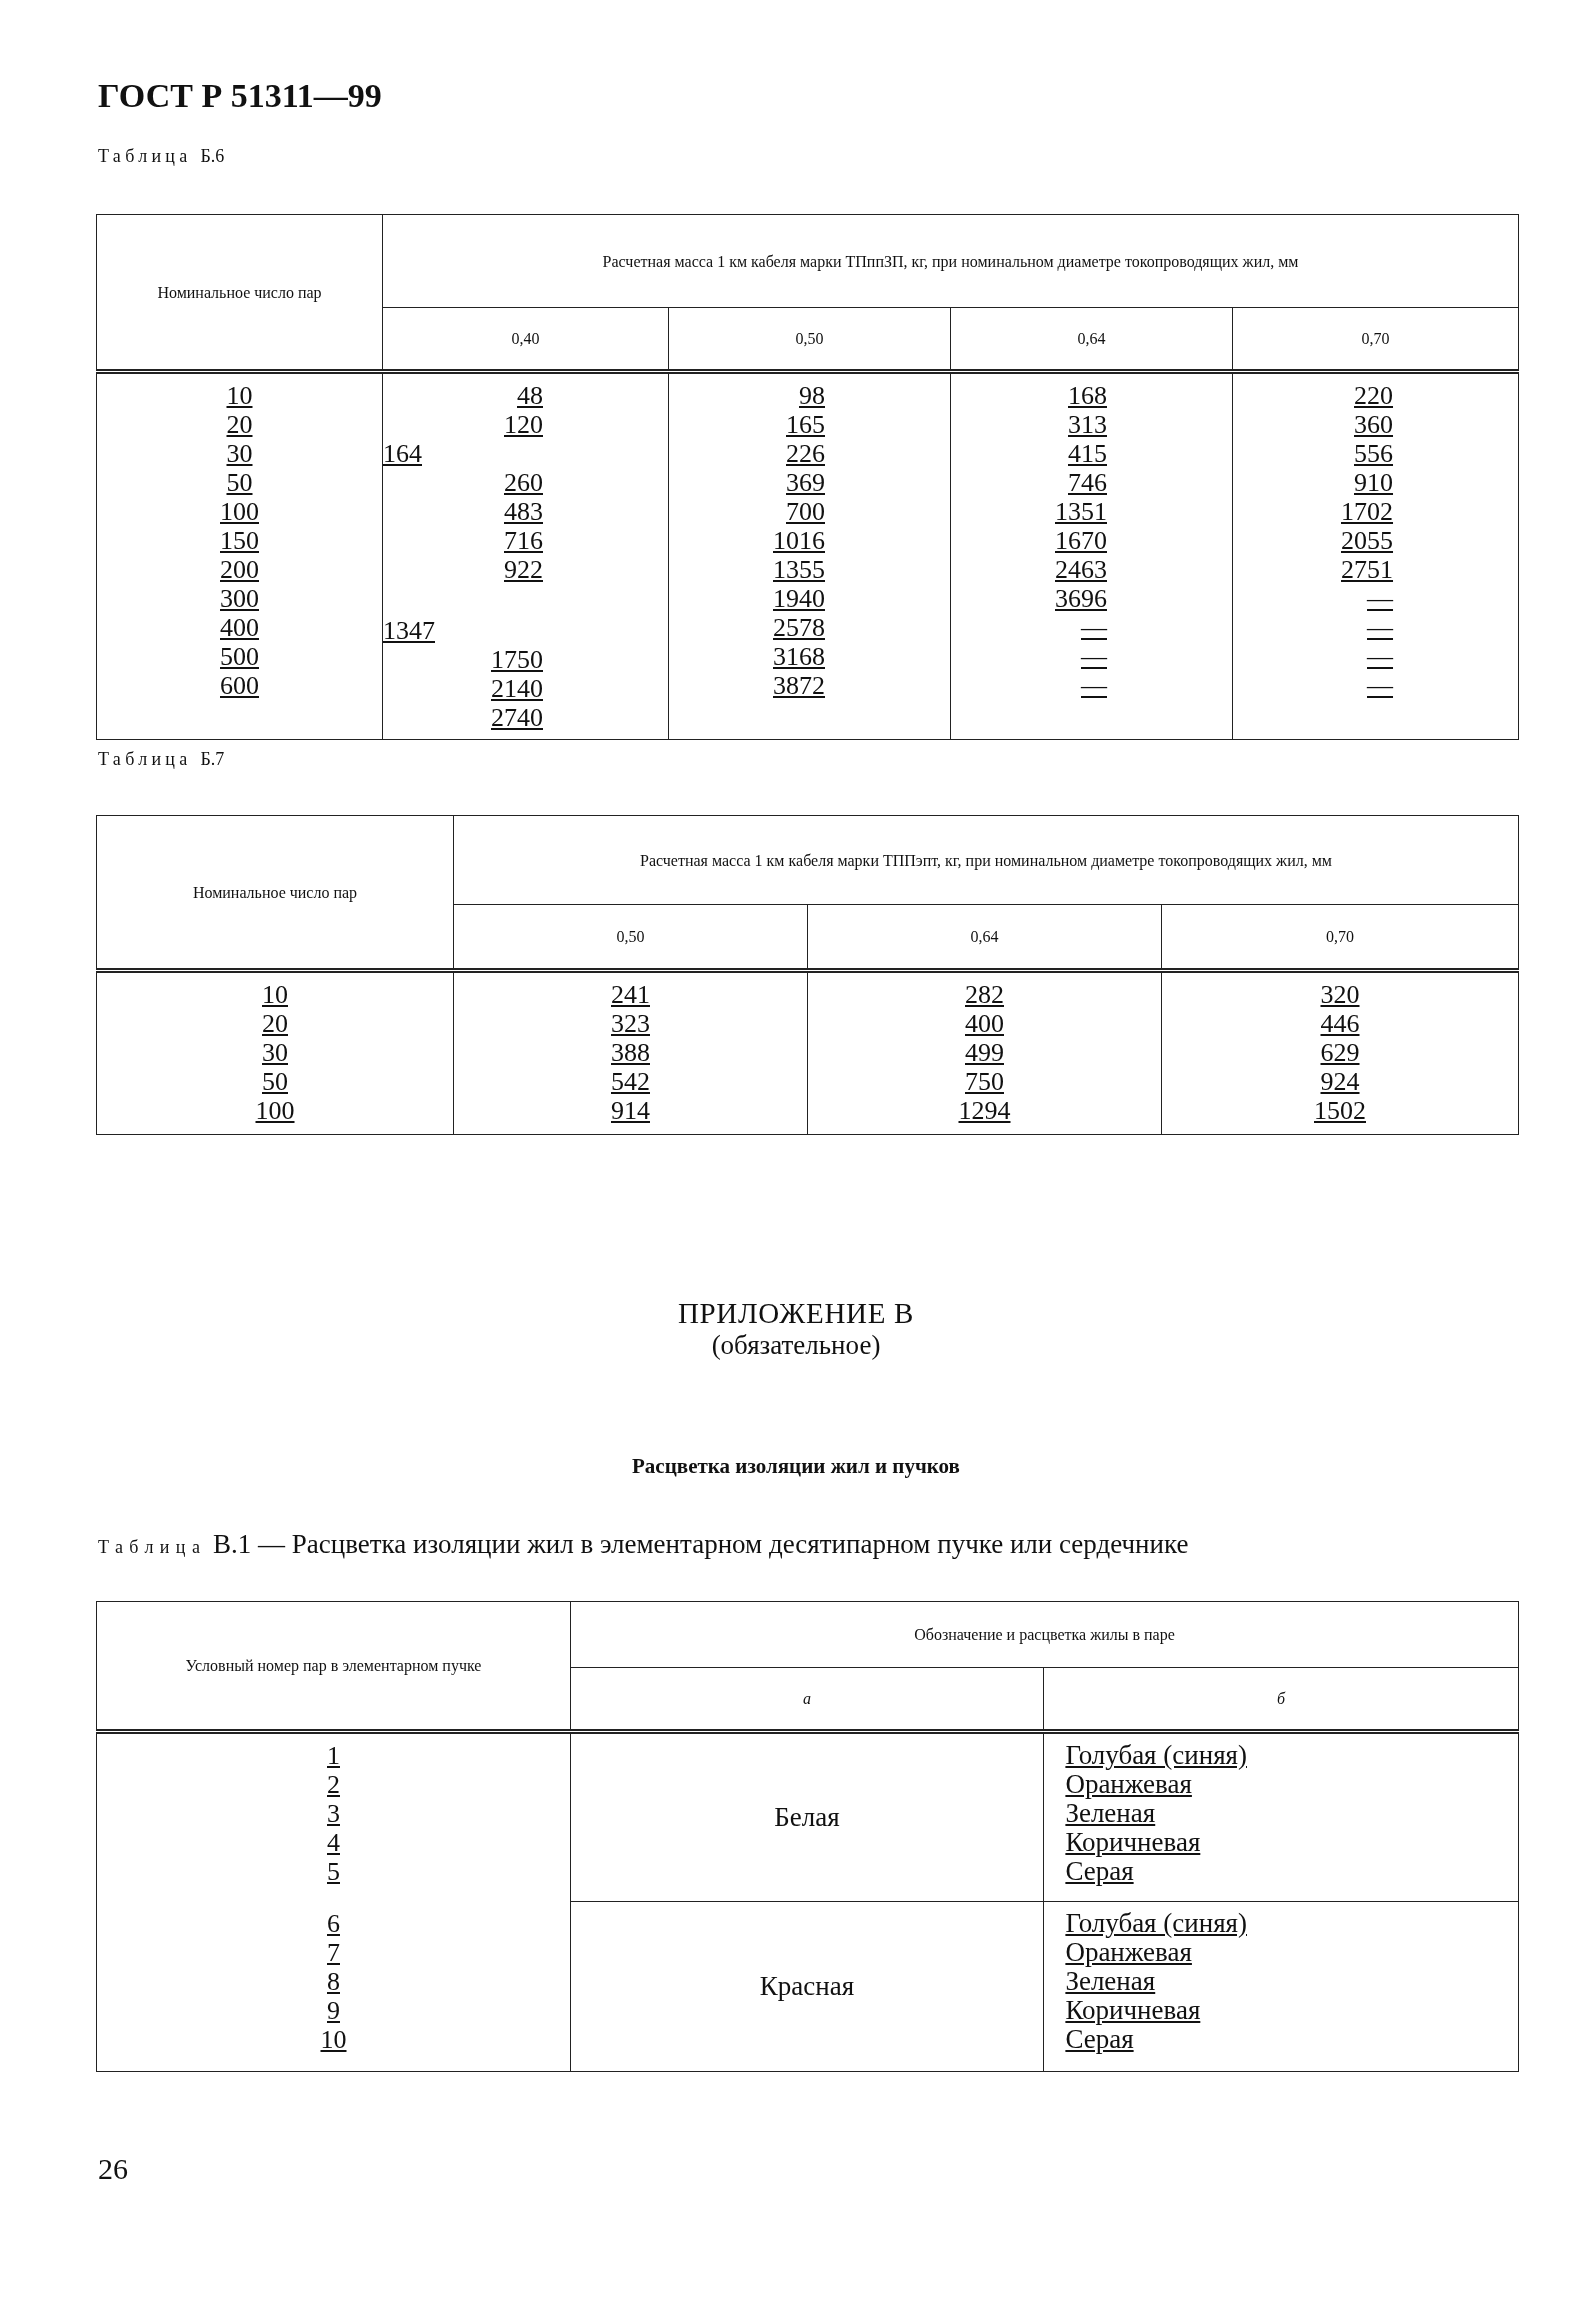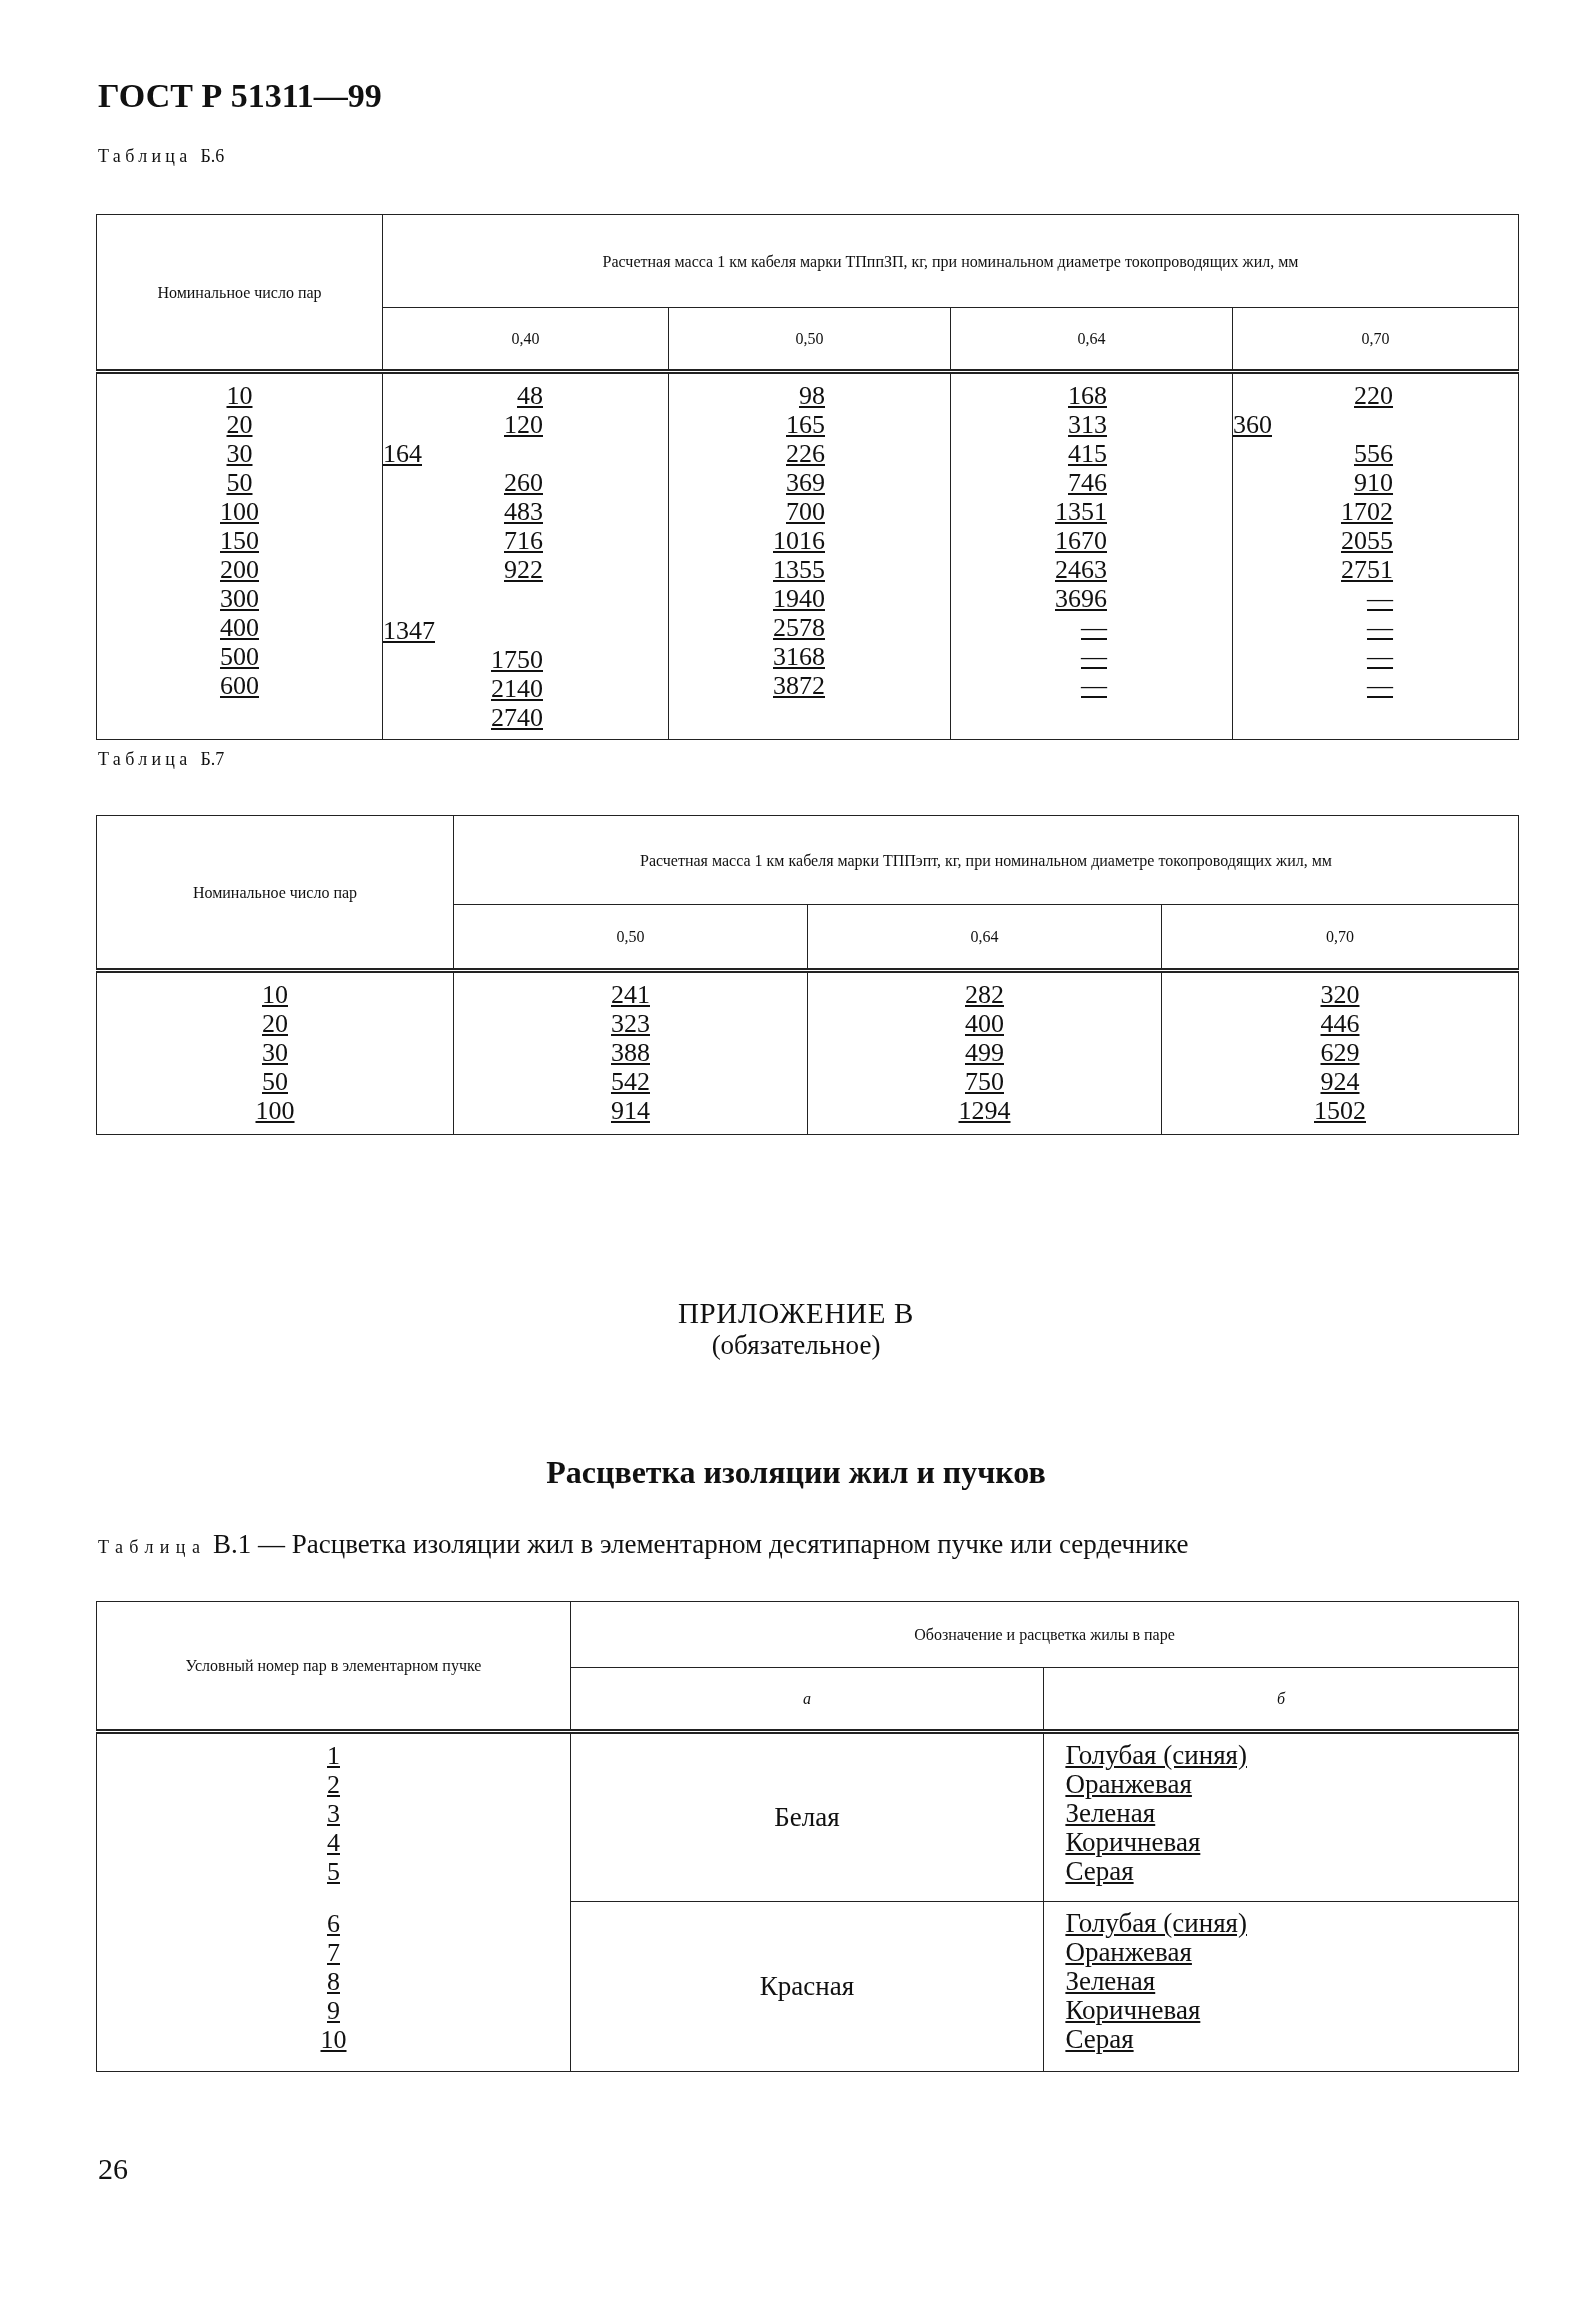--- a/index.html
+++ b/index.html
@@ -20,21 +20,21 @@
   table.grid td, table.grid th {
     border: 1.4px solid #222; padding: 4px; font-weight: normal; vertical-align: middle; text-align: center;
   }
   table.grid tr.hdr-last td, table.grid tr.hdr-last th { border-bottom: 5px double #222; }
   .hdr-text { font-size: 16px; line-height: 27px; margin-left: 33px; }
   .col-vals { padding: 7.1px 0 !important; vertical-align: top !important; text-decoration: underline; }
   .col-vals div { height: 29px; }
   .appendix { left: 0; width: 1592px; text-align: center; }
   .app-title { top: 1297px; font-size: 29px; letter-spacing: 0.7px; }
   .app-sub { top: 1330px; font-size: 27px; }
-  .sec-title { top: 1454px; font-size: 32px; font-weight: bold; }
+  .sec-title { top: 1454px; font-size: 21px; font-weight: bold; }
   .page-num { left: 98px; top: 2152px; font-size: 30px; }
   .italic { font-style: italic; }
   .left-col div { text-align: left; padding-left: 21.4px; }
 </style>
 </head>
 <body>
 
 <div class="abs doc-code">ГОСТ Р 51311—99</div>
 
 <div class="abs tcap" style="left:98px; top:146px;">
@@ -109,21 +109,21 @@
           <div style="text-align: right; padding-right: 125px;">1351</div>
           <div style="text-align: right; padding-right: 125px;">1670</div>
           <div style="text-align: right; padding-right: 125px;">2463</div>
           <div style="text-align: right; padding-right: 125px;">3696</div>
           <div style="text-align: right; padding-right: 125px;">—</div>
           <div style="text-align: right; padding-right: 125px;">—</div>
           <div style="text-align: right; padding-right: 125px;">—</div>
         </td>
     <td class="col-vals" id="b6-c3">
           <div style="text-align: right; padding-right: 125px;">220</div>
-          <div style="text-align: left; padding-right: 125px;">360</div>
+          <div style="text-align: right; padding-right: 125px;">360</div>
           <div style="text-align: right; padding-right: 125px;">556</div>
           <div style="text-align: right; padding-right: 125px;">910</div>
           <div style="text-align: right; padding-right: 125px;">1702</div>
           <div style="text-align: right; padding-right: 125px;">2055</div>
           <div style="text-align: right; padding-right: 125px;">2751</div>
           <div style="text-align: right; padding-right: 125px;">—</div>
           <div style="text-align: right; padding-right: 125px;">—</div>
           <div style="text-align: right; padding-right: 125px;">—</div>
           <div style="text-align: right; padding-right: 125px;">—</div>
         </td>

